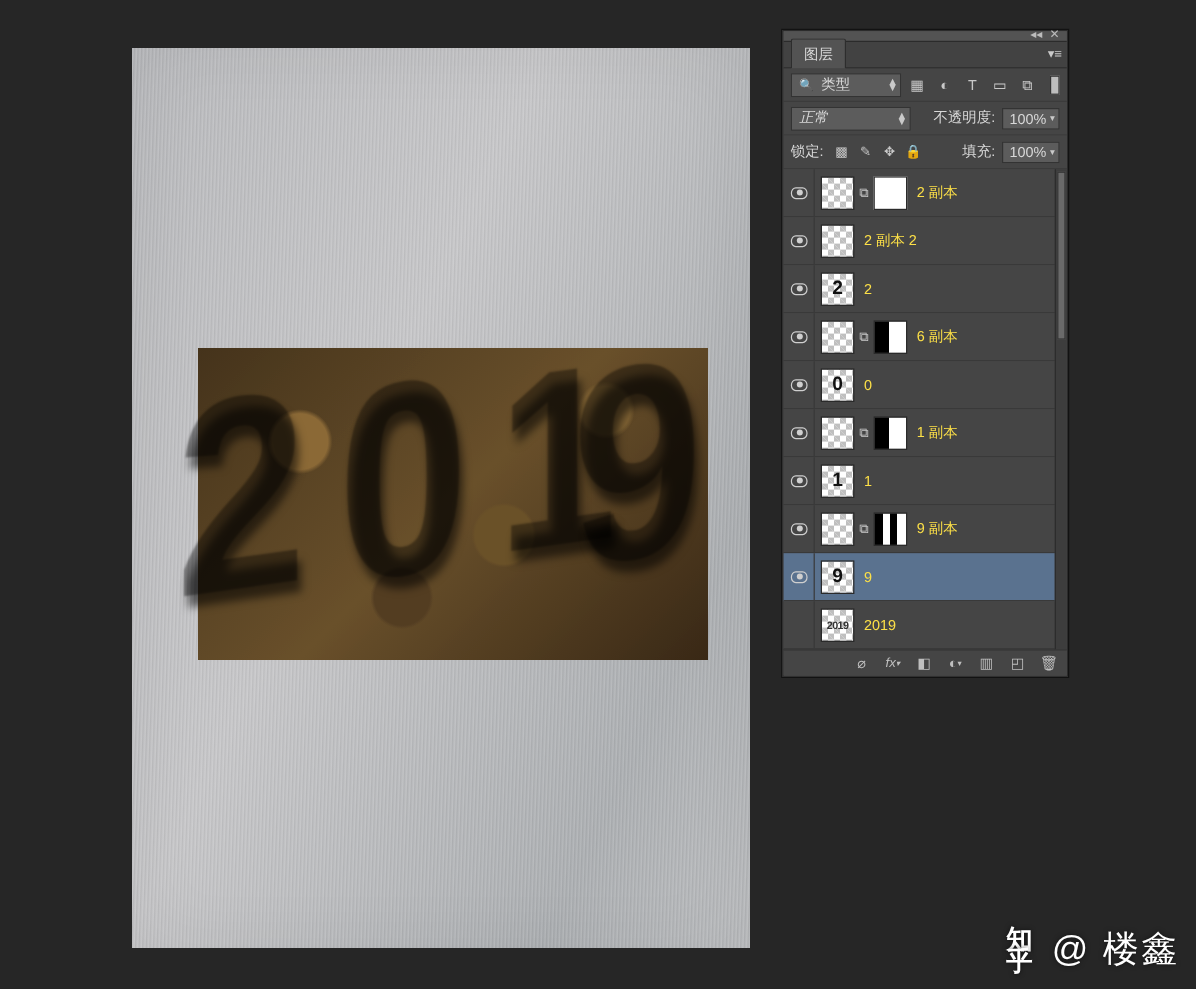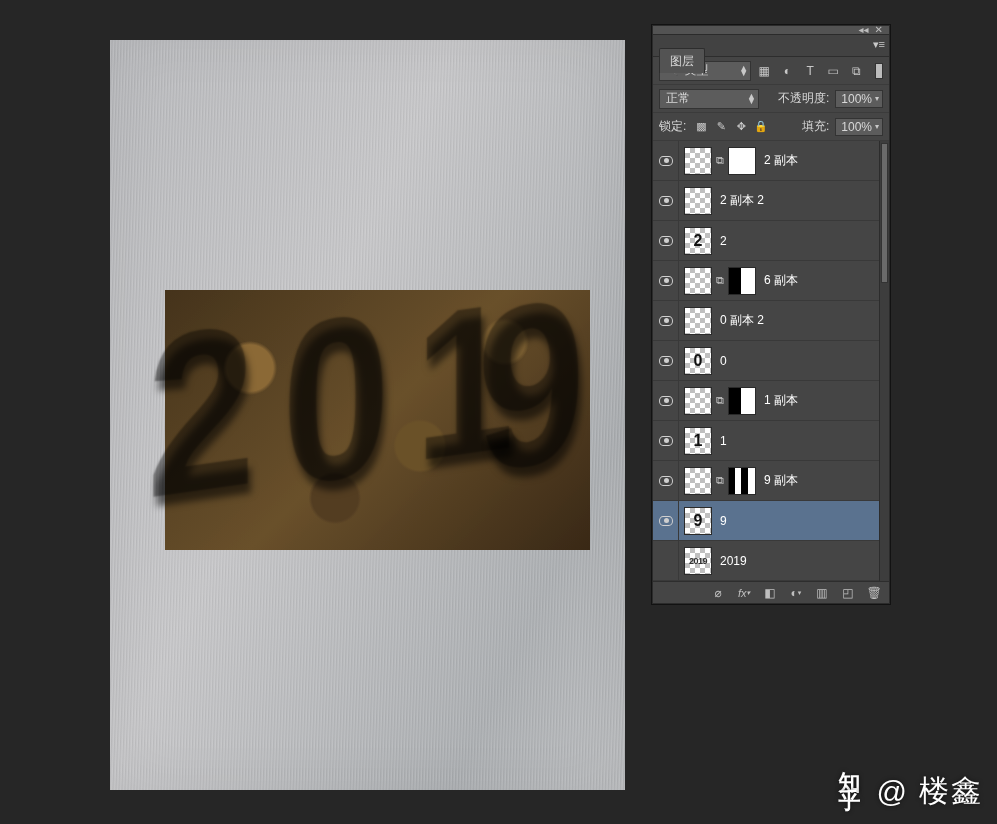--- a/index.html
+++ b/index.html
@@ -96,21 +96,21 @@
     border-bottom:1px solid #2d2d2d;
     position:relative;
   }
   .panel-tab {
     background:#535353;
     padding:4px 10px 3px;
     font-size:12px;
     border:1px solid #2d2d2d;
     border-bottom:none;
     border-radius:2px 2px 0 0;
-    position:relative; top:17px;
+    position:relative; top:1px;
   }
   .panel-menu-btn {
     position:absolute; right:4px; top:3px;
     color:#c9c9c9; font-size:11px;
   }
   .panel-row {
     height:28px;
     display:flex; align-items:center;
     gap:6px; padding:0 6px;
     border-bottom:1px solid #3b3b3b;
@@ -119,21 +119,21 @@
   .dropdown {
     display:flex; align-items:center;
     background:#5c5c5c;
     border:1px solid #333;
     height:20px;
     padding:0 4px 0 6px;
     gap:6px;
   }
   .dropdown.filter { width:96px; }
   .dropdown.filter .mag { font-size:10px; }
-  .dropdown.blend { width:100px; }
+  .dropdown.blend { width:100px;font-style:italic; }
   .dropdown .arrows {
     margin-left:auto; font-size:9px; letter-spacing:-2px; color:#c9c9c9;
     display:flex; flex-direction:column; line-height:5px;
   }
   .type-icons { display:flex; gap:9px; margin-left:auto; align-items:center; }
   .type-icons .ic { width:14px; height:14px; display:flex; align-items:center; justify-content:center; color:#c8c8c8; }
   .panel-row .lbl { font-size:12px; }
   .pct-box {
     display:flex; align-items:center;
     background:#5c5c5c; border:1px solid #333;
@@ -206,21 +206,21 @@
   .thumb.mask-bars {
     background: linear-gradient(to right,#000 0 25%,#fff 25% 48%,#000 48% 72%,#fff 72% 100%);
   }
   .thumb .glyph { font-weight:900; color:#111; font-size:16px; position:relative; }
   .thumb.year .glyph { font-size:9px; letter-spacing:-0.5px; color:#333; font-weight:700; }
   .link-ic {
     width:10px; height:14px; display:flex; align-items:center; justify-content:center;
     color:#c8c8c8; font-size:11px;
   }
   .layer-name {
-    margin-left:8px; font-size:12px; color:#ffffff;
+    margin-left:8px; font-size:12px; color:#fde047;
   }
   .panel-footer {
     height:22px;
     background:#454545;
     border-top:1px solid #2d2d2d;
     display:flex; align-items:center; justify-content:flex-end;
     gap:12px; padding:0 8px;
   }
   .panel-footer .fic {
     width:14px; height:14px; color:#bfbfbf;
@@ -364,29 +364,20 @@
             <div class="link-ic">⧉</div>
             <div class="thumb mask-split"></div>
           </div>
           <div class="layer-name">6 副本</div>
         </div>
         <div class="layer">
           <div class="vis-col">
             <div class="eye"></div>
           </div>
           <div class="thumb-group">
-            <div class="thumb"></div>
-          </div>
-          <div class="layer-name">0 副本 2</div>
-        </div>
-        <div class="layer">
-          <div class="vis-col">
-            <div class="eye"></div>
-          </div>
-          <div class="thumb-group">
             <div class="thumb">
               <span class="glyph">0</span>
             </div>
           </div>
           <div class="layer-name">0</div>
         </div>
         <div class="layer">
           <div class="vis-col">
             <div class="eye"></div>
           </div>

